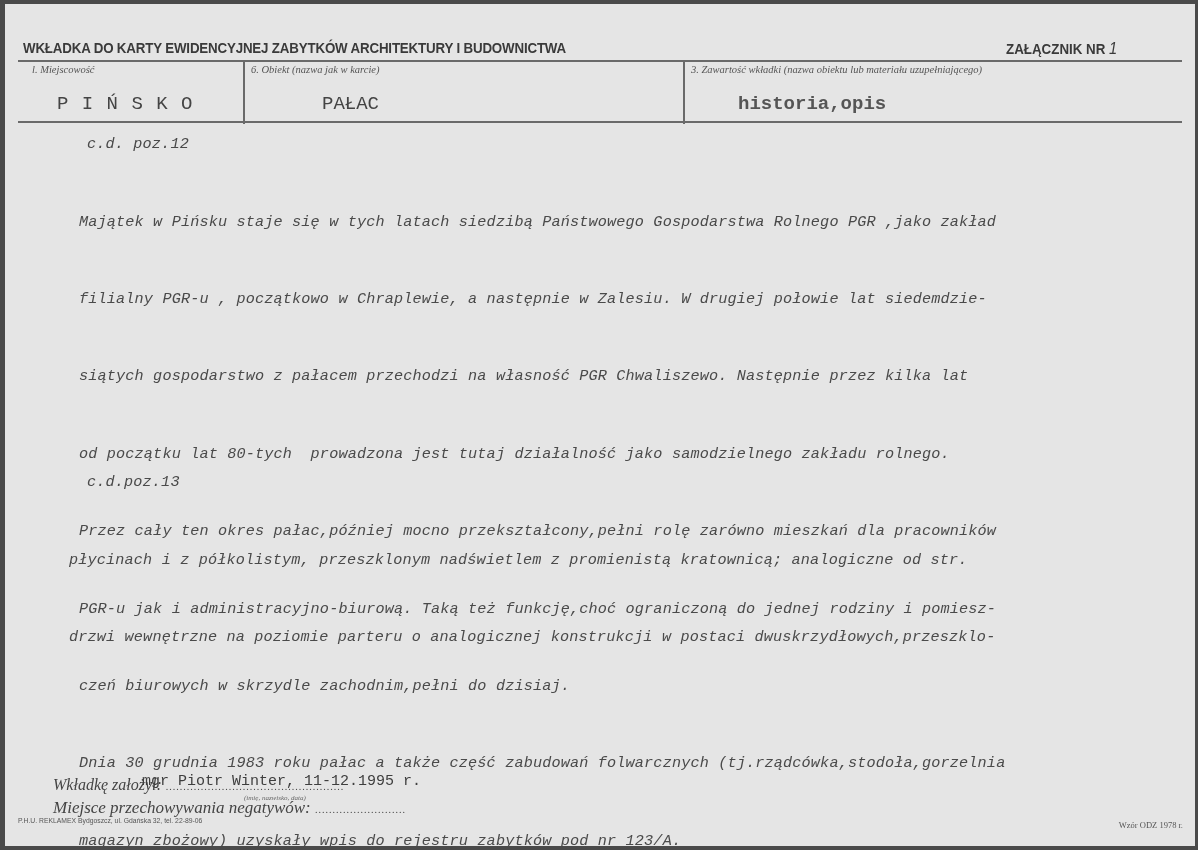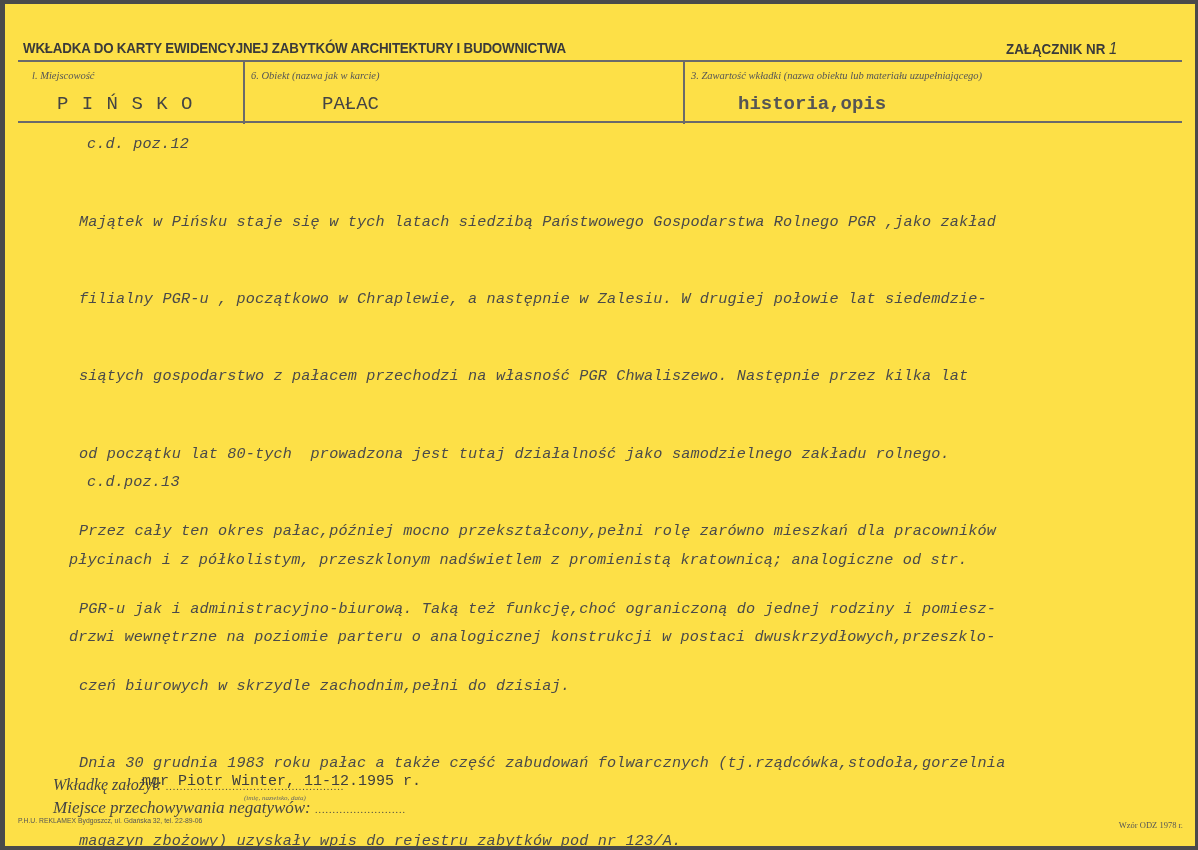--- a/index.html
+++ b/index.html
@@ -3,41 +3,41 @@
 <meta charset="utf-8">
 <style>
   html, body { margin:0; padding:0; }
   body {
     width:1198px; height:850px; overflow:hidden;
     background:#4a4a4a;
     position:relative;
   }
   .paper {
     position:absolute; left:5px; top:4px; width:1190px; height:842px;
-    background:#fde047;
+    background:#e5e5e5;
   }
   .hdr-title {
     position:absolute; left:18px; top:35px;
     font-family:"Liberation Sans", sans-serif; font-weight:bold;
     font-size:15.5px; color:#3a3a3a; letter-spacing:-0.2px;
     transform:scaleX(0.86); transform-origin:left top;
     white-space:nowrap;
   }
   .hdr-annex {
     position:absolute; right:78px; top:35px;
     font-family:"Liberation Sans", sans-serif; font-weight:bold;
     font-size:15.5px; color:#3a3a3a;
     transform:scaleX(0.86); transform-origin:right top;
     white-space:nowrap;
   }
   .hdr-annex .num { font-style:italic; font-weight:normal; font-size:17px; }
   .rule { position:absolute; height:2px; background:#6a6a6a; left:13px; width:1164px; }
   .vrule { position:absolute; width:2px; background:#6a6a6a; top:58px; height:62px; }
   .field-label {
-    position:absolute; top:66px;
+    position:absolute; top:60px;
     font-family:"Liberation Serif", serif; font-style:italic;
     font-size:10.5px; color:#555;
     white-space:nowrap;
   }
   .field-value {
     position:absolute; top:89px;
     font-family:"Liberation Mono", monospace; font-size:19px; color:#444;
     white-space:pre;
   }
   .typed {

